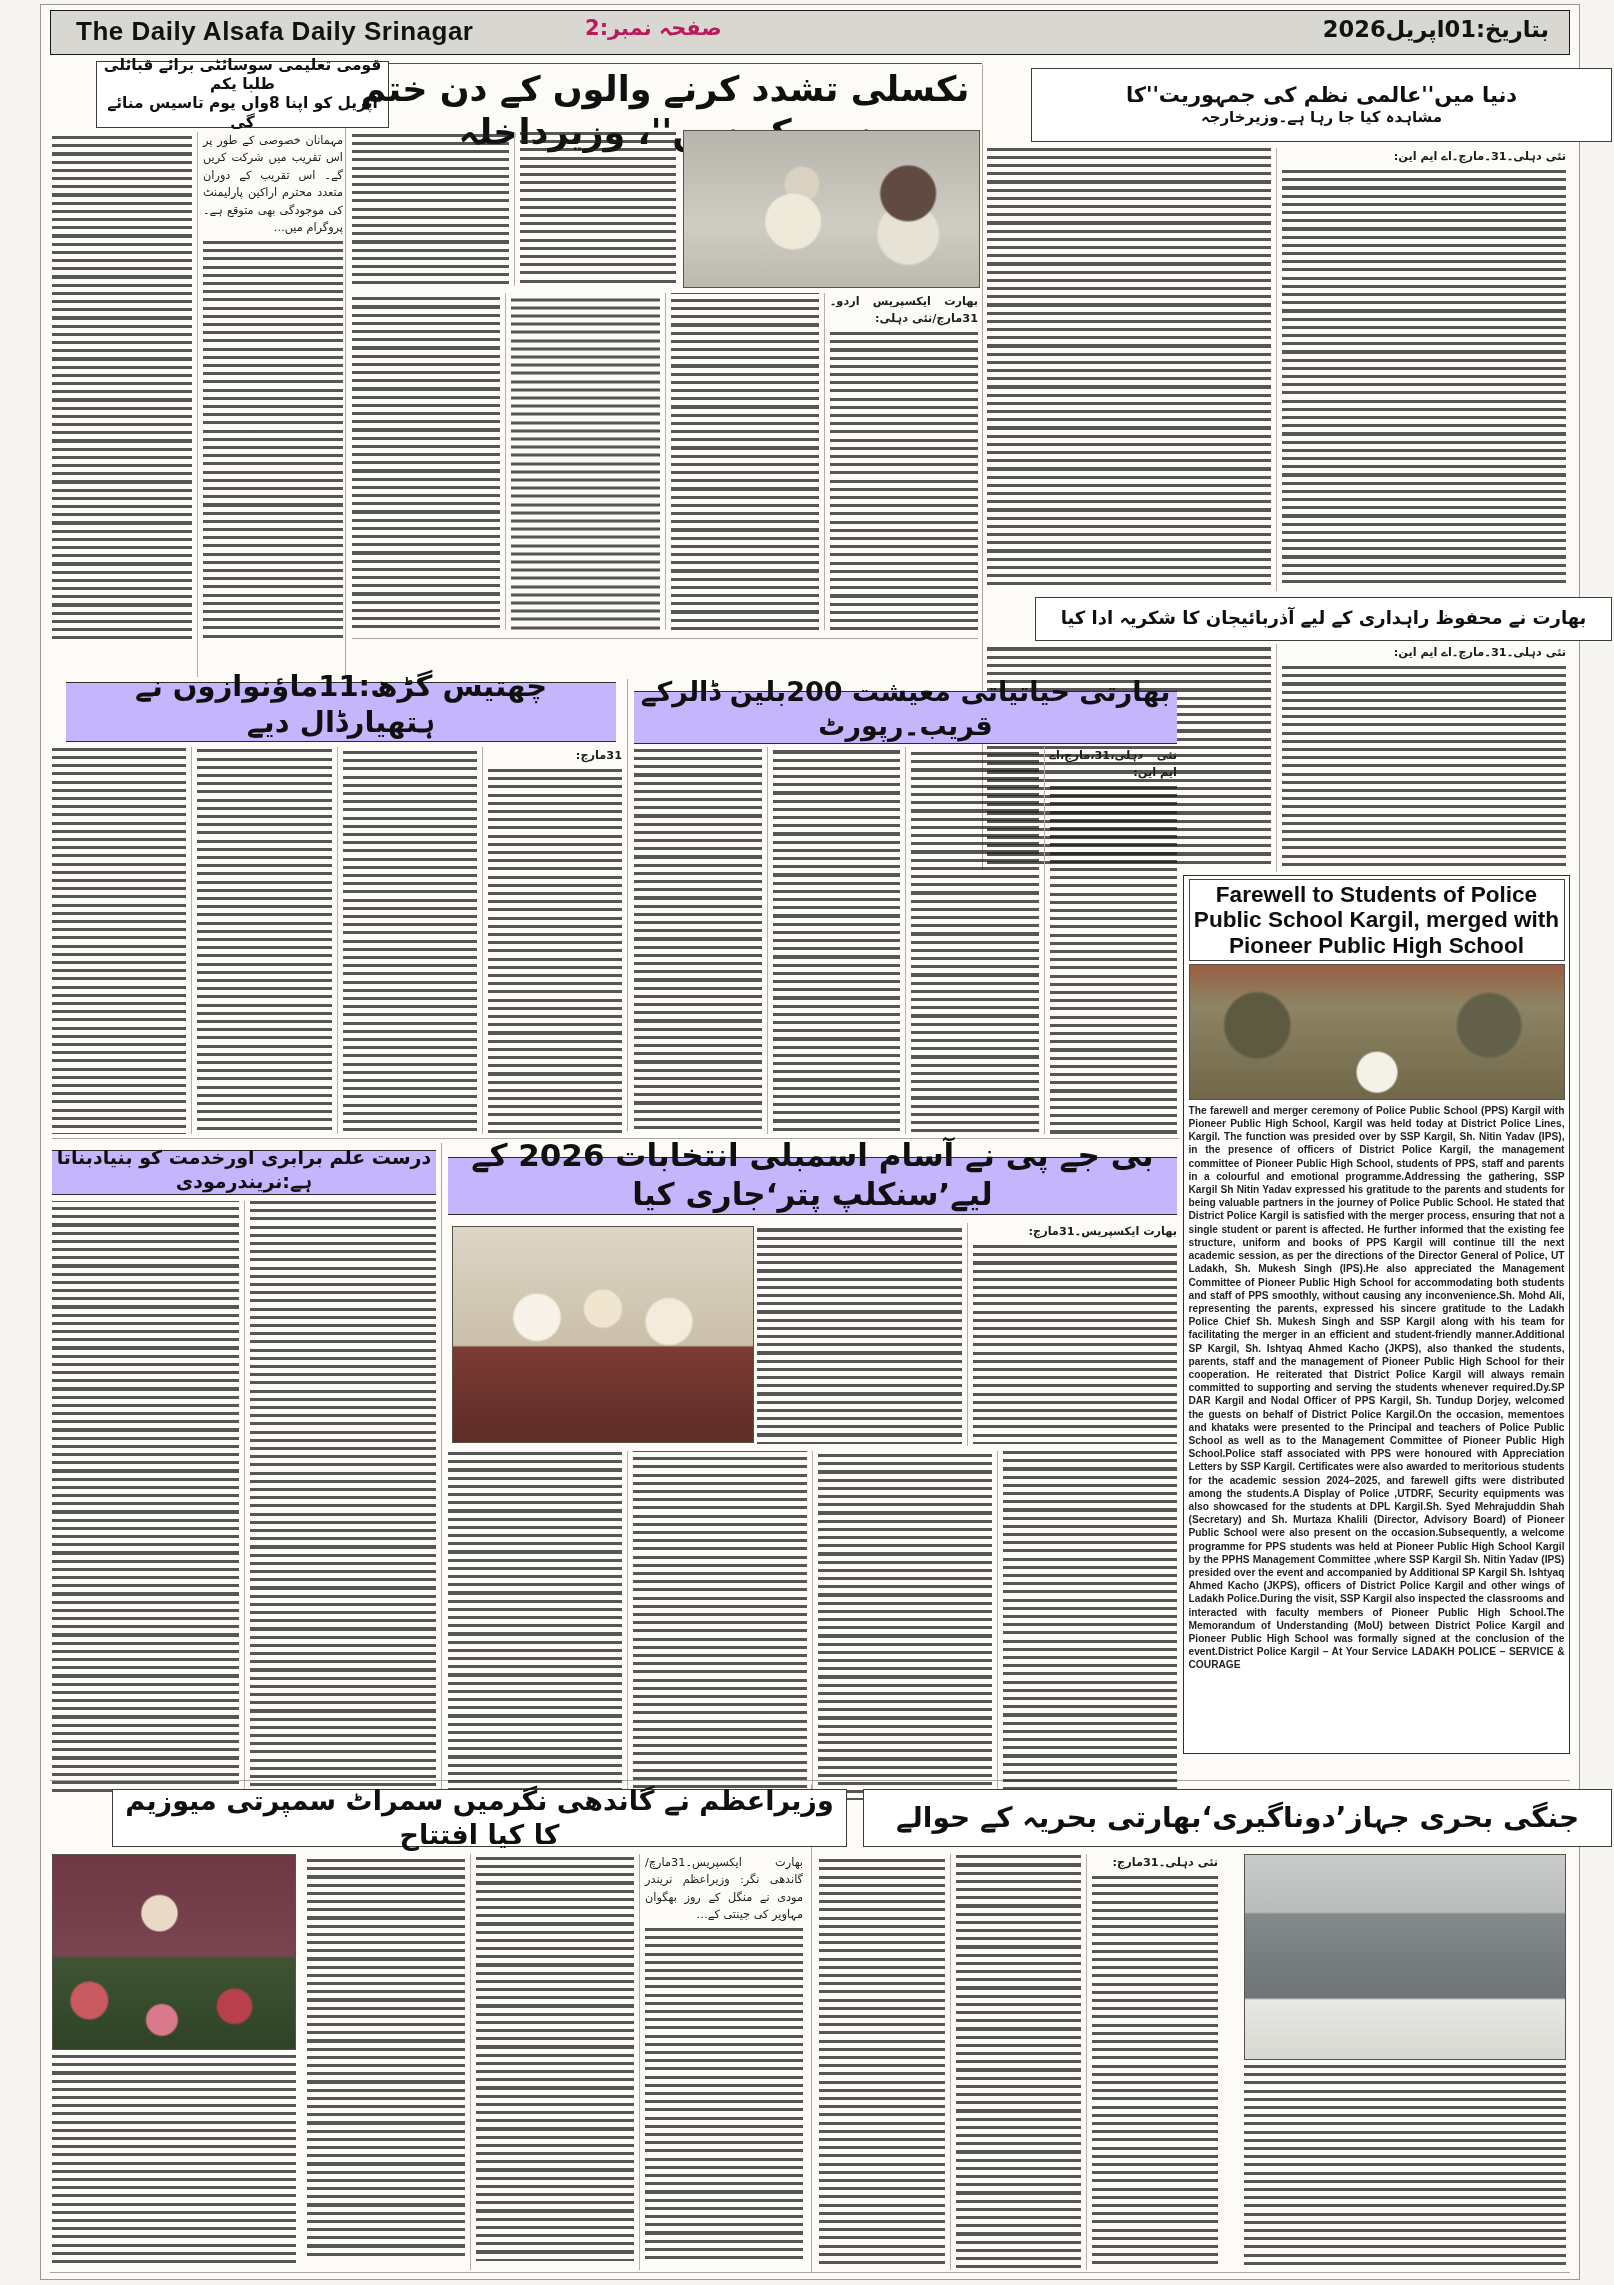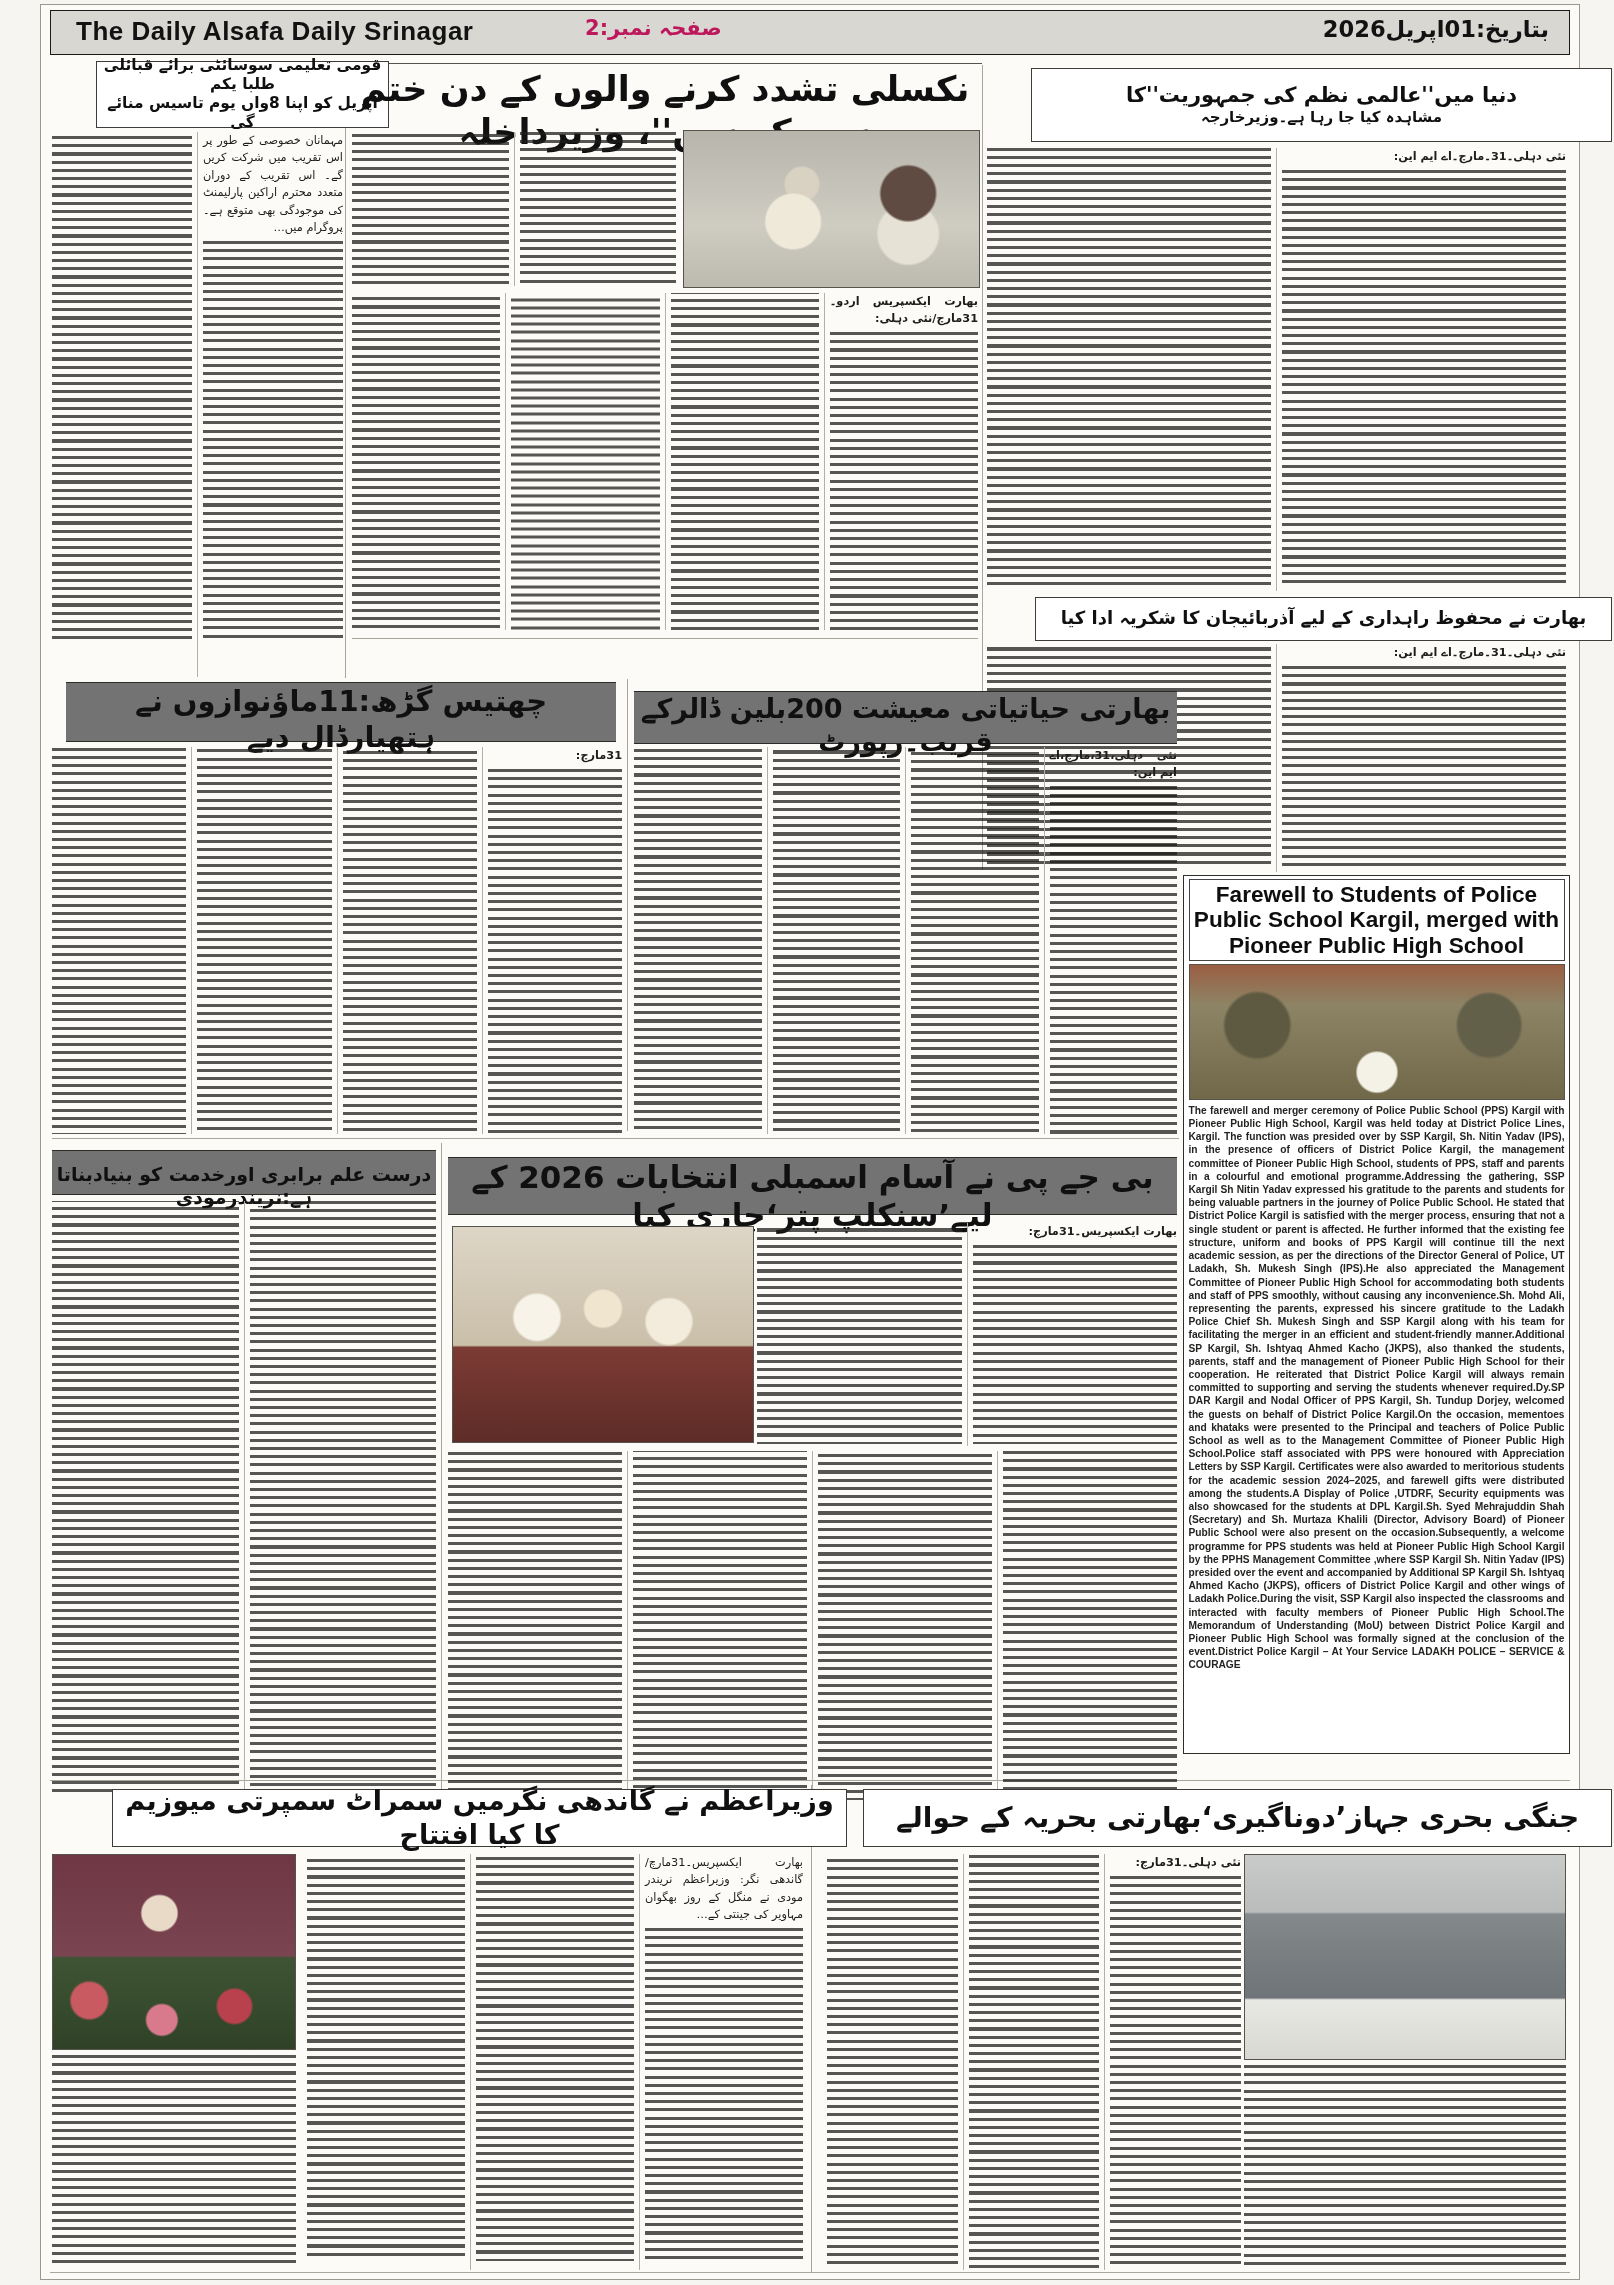--- a/index.html
+++ b/index.html
@@ -7,21 +7,21 @@
         font-family:"DejaVu Sans",sans-serif;}
   #sheet{position:absolute;left:40px;top:3.6px;width:1538px;height:2274px;background:#fcfbf8;
          border:0.9px solid #9a988f;}
   .abs{position:absolute;}
   .urdu{direction:rtl;font-family:"DejaVu Sans",sans-serif;}
   .eng{font-family:"Liberation Sans",sans-serif;}
   .uh{font-weight:bold;color:#101010;text-align:center;line-height:1.25;}
   .head-box{border:1.8px solid #3c3c38;background:#fff;display:flex;flex-direction:column;
             justify-content:center;align-items:center;margin-left:44px;}
   .bar-head{border-top:1.8px solid #2b2b28;border-bottom:1.8px solid #2b2b28;display:flex;
-            align-items:flex-start;justify-content:center;background:#737373;}
+            align-items:flex-end;justify-content:center;background:#c4b5fd;}
   .cols{column-gap:11px;column-rule:0.9px solid #b3b0a6;overflow:hidden;direction:rtl;}
   .c2{column-count:2;} .c3{column-count:3;} .c4{column-count:4;}
   .snippet{font-size:11.3px;line-height:1.55;text-align:justify;color:#1d1d1b;margin:0 0 4.5px 0;}
   .dateline{font-weight:bold;}
   .fill{width:100%;background:repeating-linear-gradient(to bottom,
         rgba(28,28,26,0.74) 0px,rgba(28,28,26,0.74) 3.1px,
         rgba(0,0,0,0) 3.1px,rgba(0,0,0,0) 8.2px);}
   .photo{border:0.9px solid #55534c;}
   .ph-naxal{background:
       radial-gradient(circle at 37% 58%, #efe9da 0 13%, rgba(0,0,0,0) 14%),
@@ -164,21 +164,21 @@
     </div>
     <div style="width:244px;display:flex;flex-direction:column;gap:5.4px;">
       <div class="photo ph-modi" style="width:242px;height:194px;"></div>
       <div class="fill" style="height:213px;"></div>
     </div>
   </div>
 
   <div class="abs head-box urdu" style="left:778px;top:1784px;width:747px;height:56px;">
     <div class="uh" style="font-size:28px;">جنگی بحری جہاز’دوناگیری‘بھارتی بحریہ کے حوالے</div>
   </div>
-  <div class="abs" style="left:778px;top:1849px;width:747px;height:416px;display:flex;flex-direction:row-reverse;gap:3px;">
+  <div class="abs" style="left:778px;top:1849px;width:747px;height:416px;display:flex;flex-direction:row-reverse;gap:26px;">
     <div style="width:322px;display:flex;flex-direction:column;gap:5.4px;">
       <div class="photo ph-ship" style="width:320px;height:204px;"></div>
       <div class="fill" style="height:203px;"></div>
     </div>
     <div class="cols c3 urdu" style="width:414px;height:416px;">
       <p class="snippet"><span class="dateline">نئی دہلی۔31مارچ:</span></p>
       <div class="fill" style="height:1221px;"></div>
     </div>
   </div>
 

